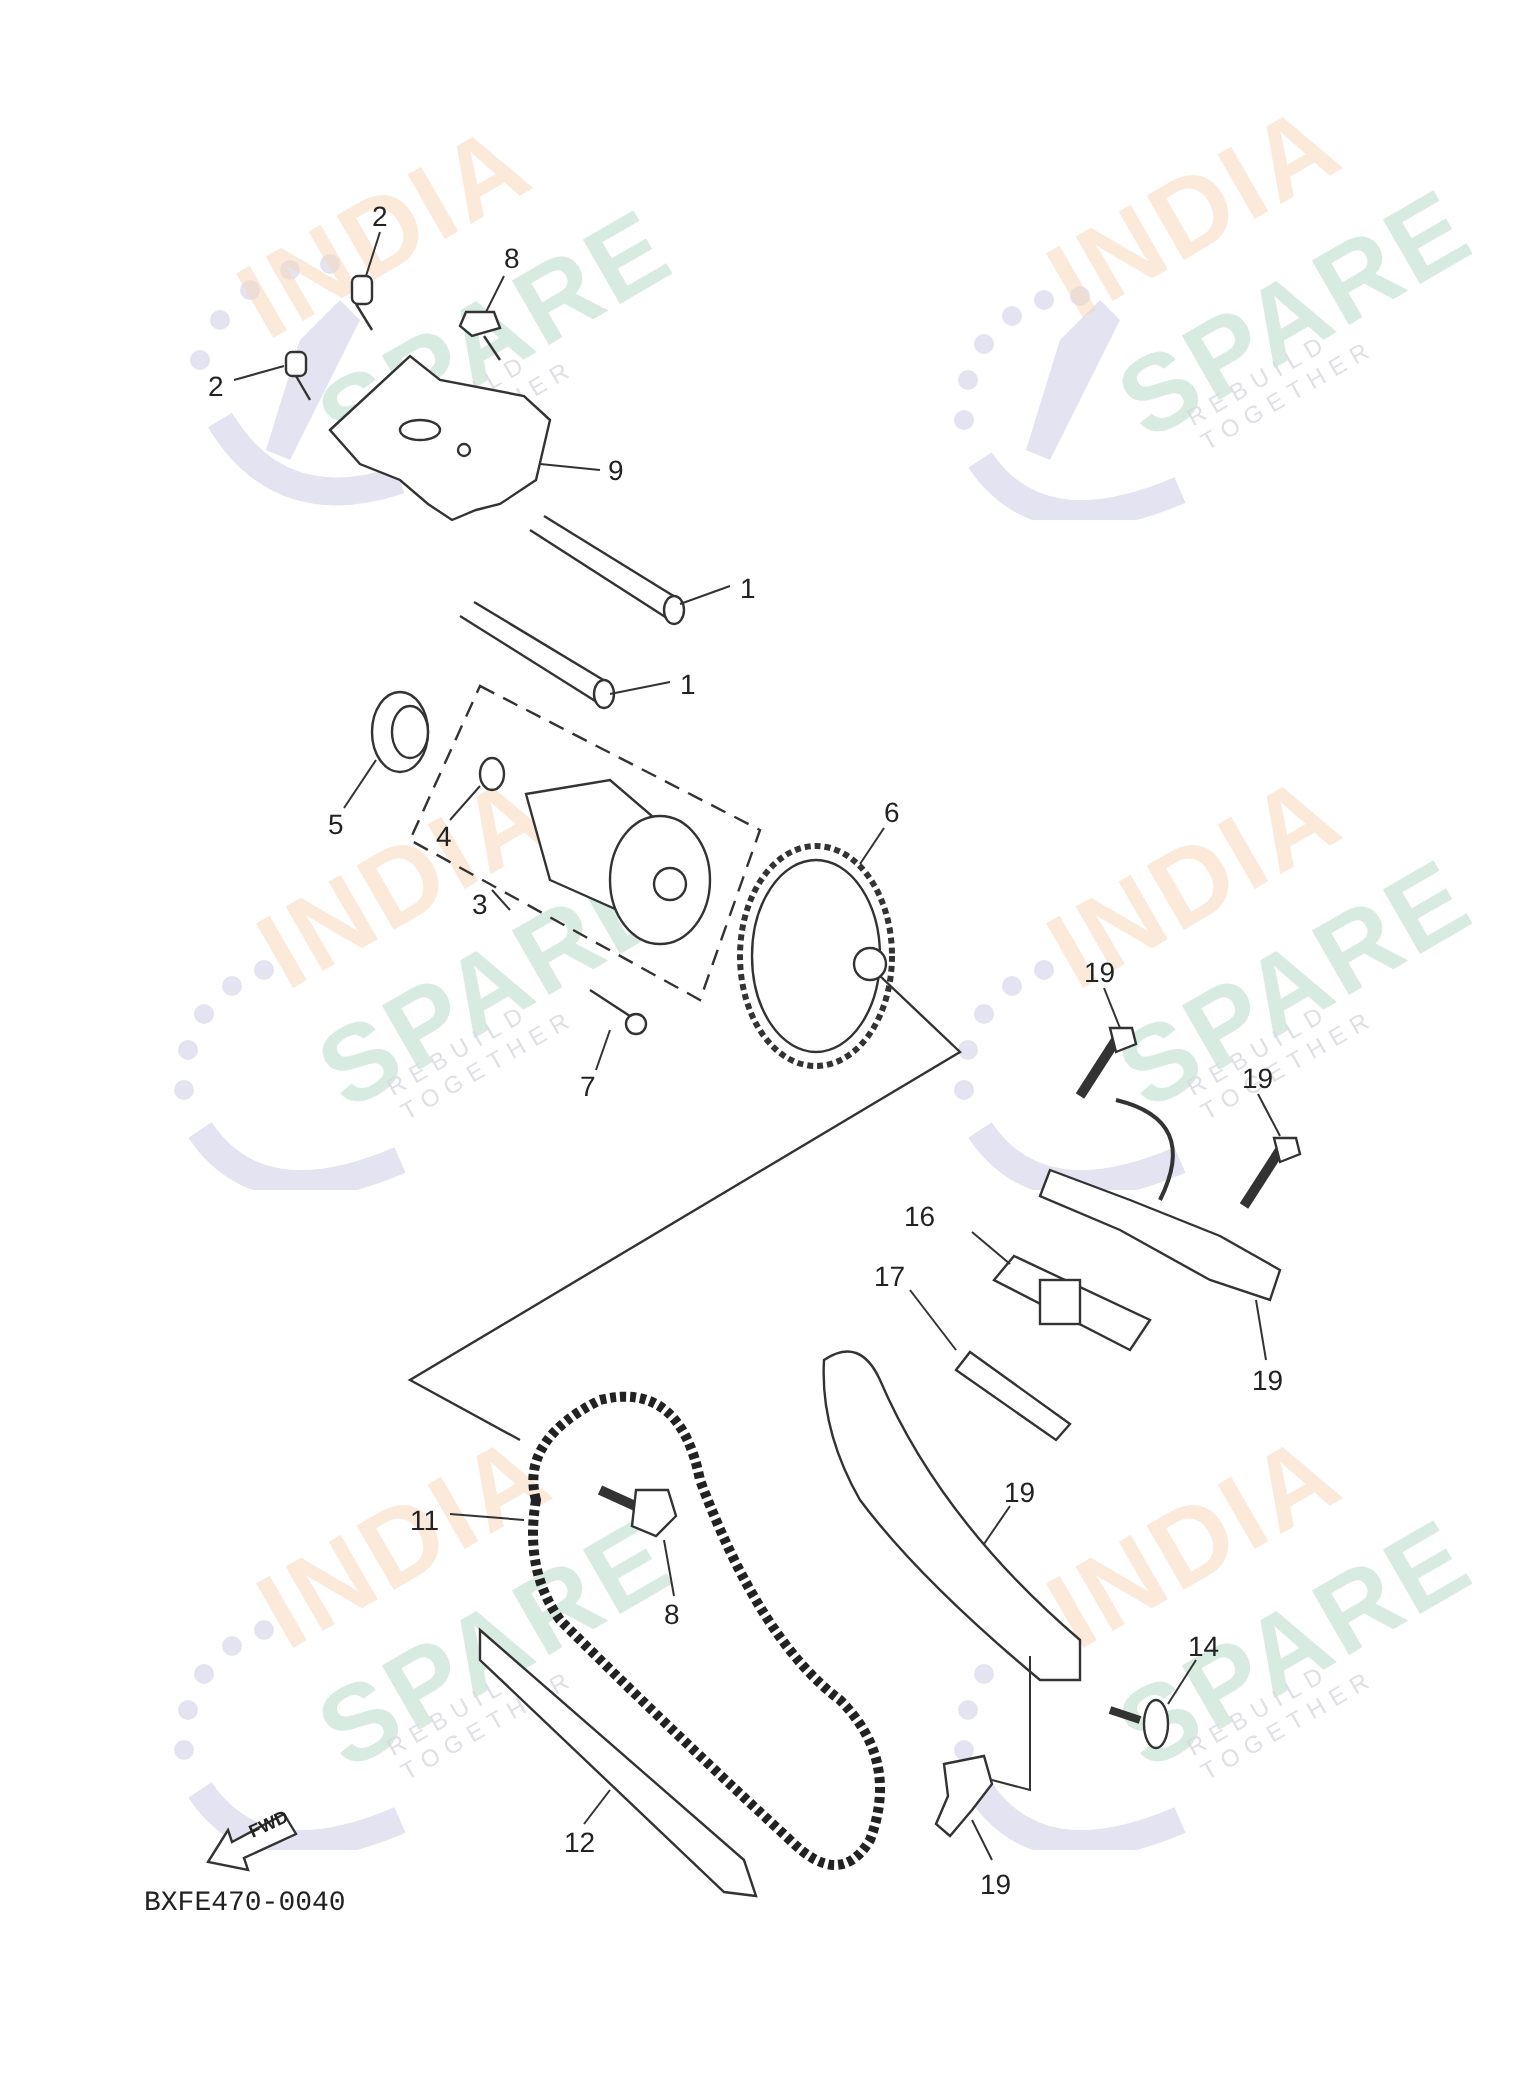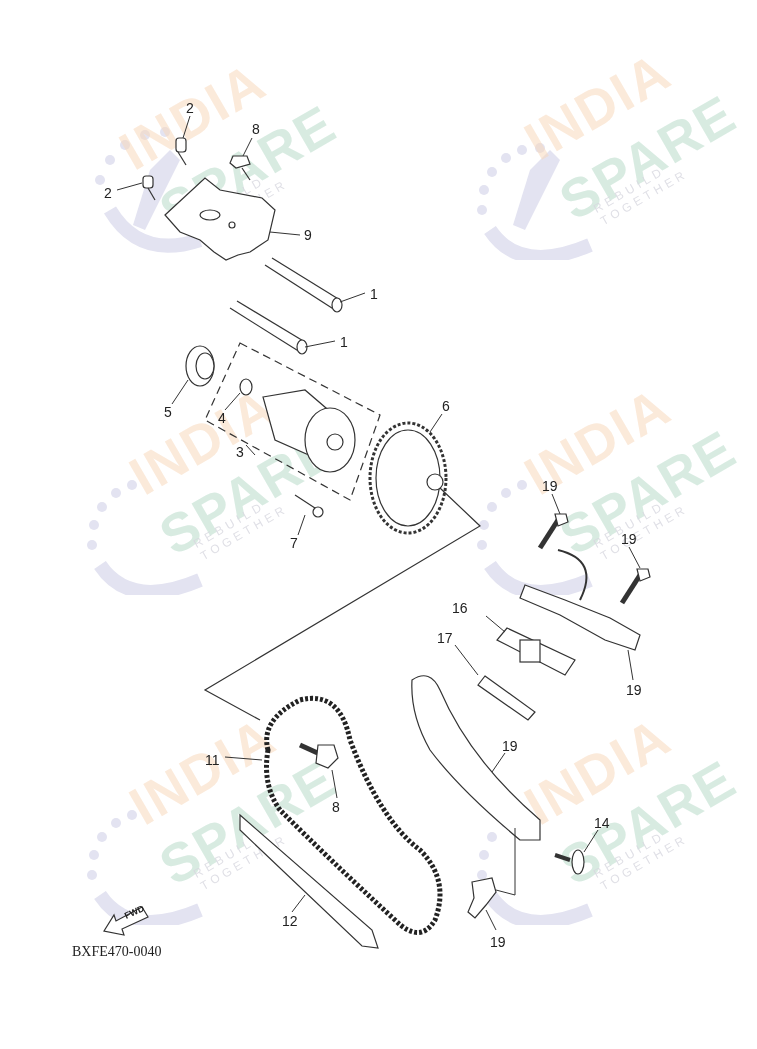--- a/index.html
+++ b/index.html
@@ -3,21 +3,21 @@
 <meta charset="utf-8">
 <style>
   html,body{margin:0;padding:0;background:#ffffff;}
   body{width:757px;height:1049px;position:relative;overflow:hidden;font-family:"Liberation Sans",sans-serif;}
   .canvas{position:absolute;left:0;top:0;width:757px;height:1049px;}
   .wm{position:absolute;pointer-events:none;}
   .wm .india{position:absolute;font-family:"Liberation Sans",sans-serif;font-weight:bold;font-size:54px;color:#f8d9bd;opacity:.55;transform:rotate(-30deg);transform-origin:left bottom;letter-spacing:2px;}
   .wm .spare{position:absolute;font-family:"Liberation Sans",sans-serif;font-weight:bold;font-size:54px;color:#b9dcca;opacity:.55;transform:rotate(-30deg);transform-origin:left bottom;letter-spacing:2px;}
   .wm .tag{position:absolute;font-family:"Liberation Sans",sans-serif;font-size:12px;color:#d8d8e0;opacity:.8;transform:rotate(-30deg);transform-origin:left bottom;letter-spacing:4px;}
   .callout{position:absolute;font-family:"Liberation Sans",sans-serif;font-size:14px;color:#222;line-height:14px;}
-  .code{position:absolute;left:72px;top:944px;font-size:14px;color:#222;font-family:Liberation Serif, serif;text-align:right;}
+  .code{position:absolute;left:72px;top:944px;font-size:14px;color:#222;font-family:Liberation Mono, monospace;text-align:right;}
   .fwd{position:absolute;left:102px;top:897px;}
 </style>
 </head>
 <body>
 
 <div class="wm" style="left:80px;top:60px;width:300px;height:200px;">
   <svg width="300" height="200" style="position:absolute;left:0;top:0">
     <g fill="#e3e3f1">
         <circle cx="20" cy="120" r="5"></circle>
         <circle cx="30" cy="100" r="5"></circle>

